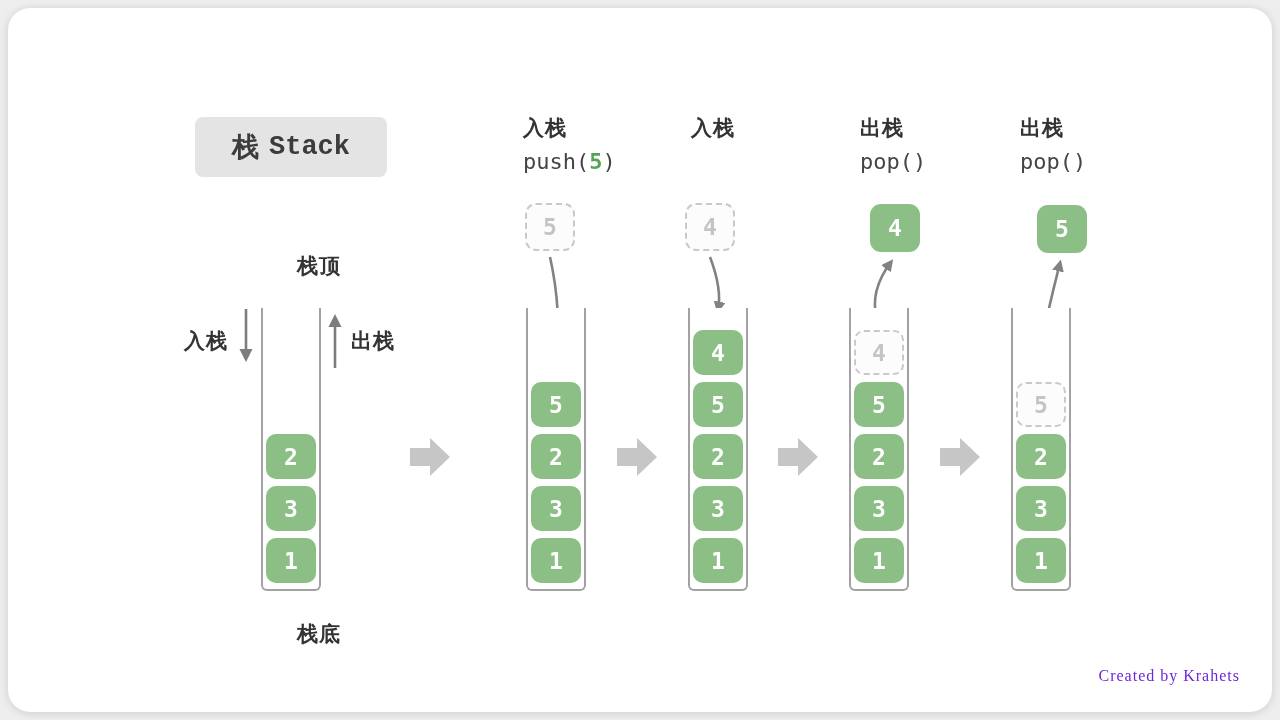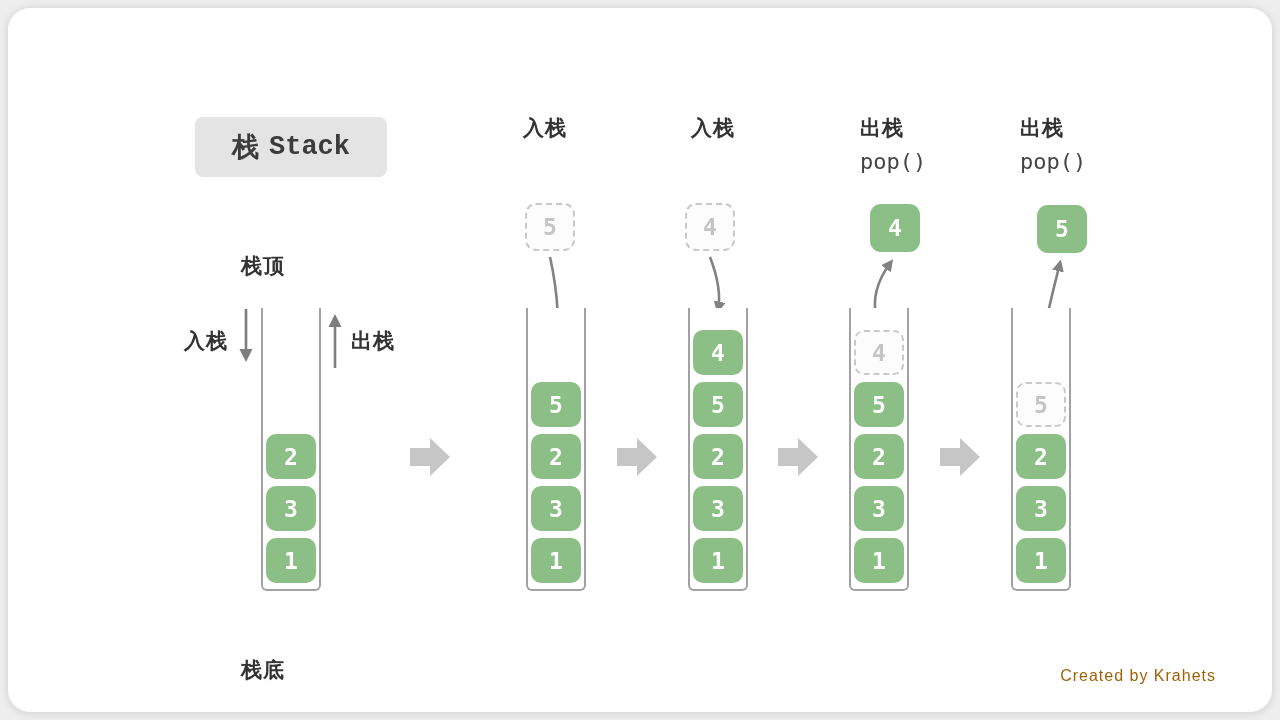--- a/index.html
+++ b/index.html
@@ -64,56 +64,57 @@
     color: #c4c4c4;
   }
   .s0 { top: 230px; } .s1 { top: 178px; } .s2 { top: 126px; }
   .s3 { top: 74px; }  .s4 { top: 22px; }
   .blk.float { position: absolute; height: 48px; border-radius: 11px; }
   
   .side-label {
     position: absolute; font-weight: bold; color: #333333;
     font-size: 21px; letter-spacing: 1px;
   }
-  .centered { width: 100px; text-align: left; }
+  .centered { width: 100px; text-align: right; }
   
   .arrow-svg { position: absolute; pointer-events: none; }
   .watermark {
-    position: absolute; right: 56px; bottom: 27px;
-    font-family: Liberation Sans, sans-serif;
-    font-size: 16px; color: #a16207; letter-spacing: 1px;
+    position: absolute; right: 32px; bottom: 27px;
+    font-family: Liberation Serif, serif;
+    font-size: 16px; color: #6d28d9; letter-spacing: 1px;
   }
 </style>
 </head>
 <body>
 
 <div class="card">
 
   <div class="title-badge">
     <span class="zh">栈</span>
     <span class="en">Stack</span>
   </div>
 
   <div class="op" style="left:515px;">
     <div class="op-zh">入栈</div>
+    <div class="op-code"><span>push(</span><b>5</b><span>)</span></div>
   </div>
   <div class="op" style="left:683px;">
     <div class="op-zh">入栈</div>
   </div>
   <div class="op" style="left:852px;">
     <div class="op-zh">出栈</div>
     <div class="op-code"><span>pop(</span><b></b><span>)</span></div>
   </div>
   <div class="op" style="left:1012px;">
     <div class="op-zh">出栈</div>
     <div class="op-code"><span>pop(</span><b></b><span>)</span></div>
   </div>
 
   <div class="side-label centered" style="left:233px; top:244px;">栈顶</div>
-  <div class="side-label centered" style="left:233px; top:612px;margin-top:36px;">栈底</div>
+  <div class="side-label centered" style="left:233px; top:612px;">栈底</div>
   <div class="side-label" style="left:176px; top:319px;">入栈</div>
   <div class="side-label" style="left:343px; top:319px;">出栈</div>
 
   <svg class="arrow-svg" style="left:228px; top:296px;" width="20" height="68">
     <defs>
         <marker id="m1" viewBox="0 0 10 10" refX="7" refY="5" markerWidth="5.2" markerHeight="5.2" orient="auto">
           <path d="M0,0 L10,5 L0,10 z" fill="#7d7d7d"></path>
         </marker>
       </defs>
     <path d="M 10 5 L 10 54" stroke="#7d7d7d" stroke-width="2.6" fill="none" marker-end="url(#m1)"></path>

